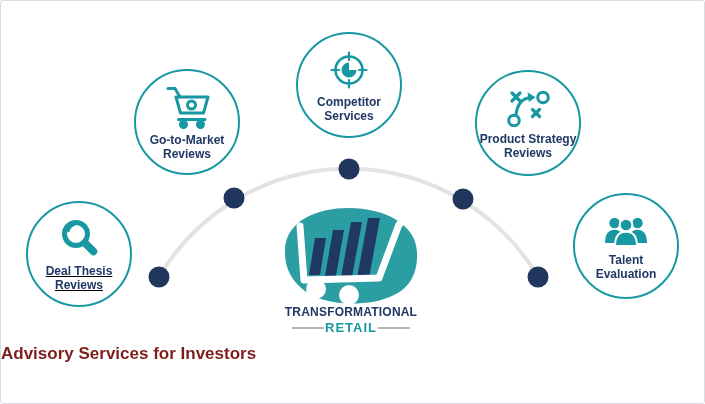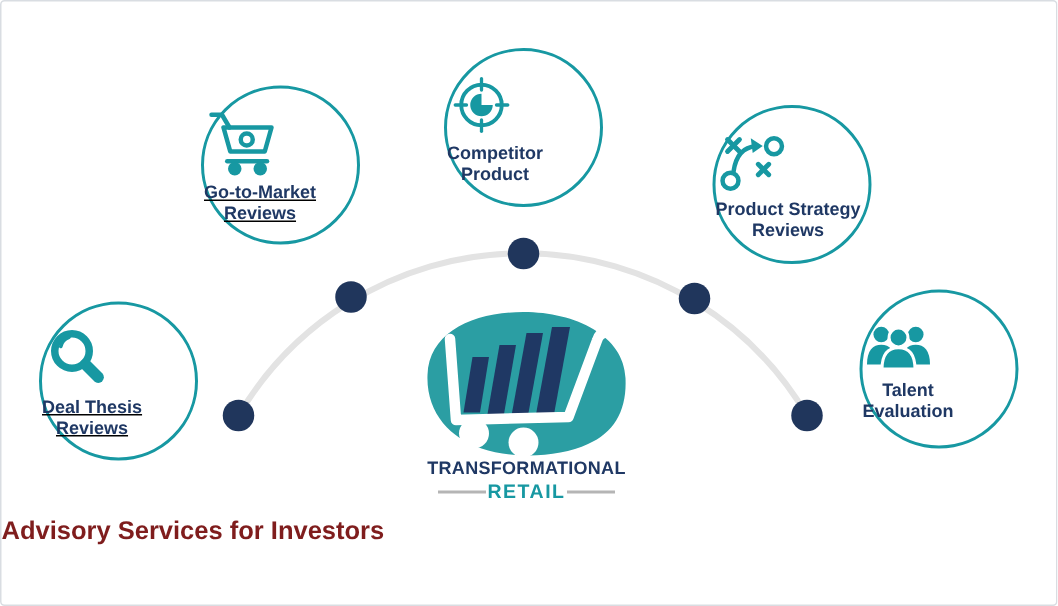--- a/index.html
+++ b/index.html
@@ -5,31 +5,31 @@
   html,body{margin:0;padding:0;background:#fff;}
   body{font-family:"Liberation Sans",sans-serif;}
   .canvas{
     position:relative;width:705px;height:404px;background:#ffffff;
     border:1px solid #d9dde2;border-radius:3px;box-sizing:border-box;overflow:hidden;
   }
   .arc-layer{position:absolute;left:0;top:0;width:705px;height:404px;}
   .bubble{
     position:absolute;width:106px;height:106px;border-radius:50%;
     border:2px solid #1798a2;background:#ffffff;box-sizing:border-box;
-    display:flex;flex-direction:column;align-items:flex-start;justify-content:center;
+    display:flex;flex-direction:column;align-items:center;justify-content:center;
     gap:3px;z-index:2;
   }
   .bubble .icon-wrap{display:flex;align-items:center;justify-content:center;}
   .bubble .label{
     color:#1f3864;font-weight:bold;font-size:12px;line-height:14px;
     text-align:center;white-space:nowrap;
   }
   .bubble .label span{display:block;}
   .b1{left:25px;top:200px;text-decoration:underline;}
-  .b2{left:133px;top:56px;text-decoration:underline;}
+  .b2{left:133px;top:68px;}
   .b3{left:295px;top:31px;}
   .b4{left:474px;top:69px;}
   .b5{left:572px;top:192px;}
   .logo-mark{position:absolute;left:279px;top:204px;z-index:3;}
   .brand-line1{
     position:absolute;left:255px;top:304px;width:190px;text-align:center;
     color:#1f3864;font-size:12px;font-weight:bold;letter-spacing:0.2px;z-index:3;
   }
   .brand-row{
     position:absolute;left:255px;top:319px;width:190px;display:flex;
@@ -93,21 +93,21 @@
         <circle cx="23" cy="21" r="13.5" fill="none" stroke="#1798a2" stroke-width="2.6"></circle>
         <path d="M 23,21 L 23,13.5 A 7.5,7.5 0 1 0 30.5,21 Z" fill="#1798a2"></path>
         <line x1="23" y1="3.5" x2="23" y2="11" stroke="#1798a2" stroke-width="2.2" stroke-linecap="round"></line>
         <line x1="23" y1="31" x2="23" y2="38.5" stroke="#1798a2" stroke-width="2.2" stroke-linecap="round"></line>
         <line x1="5.5" y1="21" x2="13" y2="21" stroke="#1798a2" stroke-width="2.2" stroke-linecap="round"></line>
         <line x1="33" y1="21" x2="40.5" y2="21" stroke="#1798a2" stroke-width="2.2" stroke-linecap="round"></line>
       </svg>
     </span>
     <div class="label">
       <span>Competitor</span>
-      <span>Product</span>
+      <span>Services</span>
     </div>
   </div>
 
   <div class="bubble b4">
     <span class="icon-wrap">
       <svg width="48" height="42" viewBox="0 0 48 42">
         <line x1="8" y1="6" x2="16" y2="14" stroke="#1798a2" stroke-width="3.2" stroke-linecap="round"></line>
         <line x1="16" y1="6" x2="8" y2="14" stroke="#1798a2" stroke-width="3.2" stroke-linecap="round"></line>
         <circle cx="39" cy="10.5" r="5.3" fill="none" stroke="#1798a2" stroke-width="3"></circle>
         <line x1="28.5" y1="22.5" x2="35.5" y2="29.5" stroke="#1798a2" stroke-width="3.2" stroke-linecap="round"></line>

